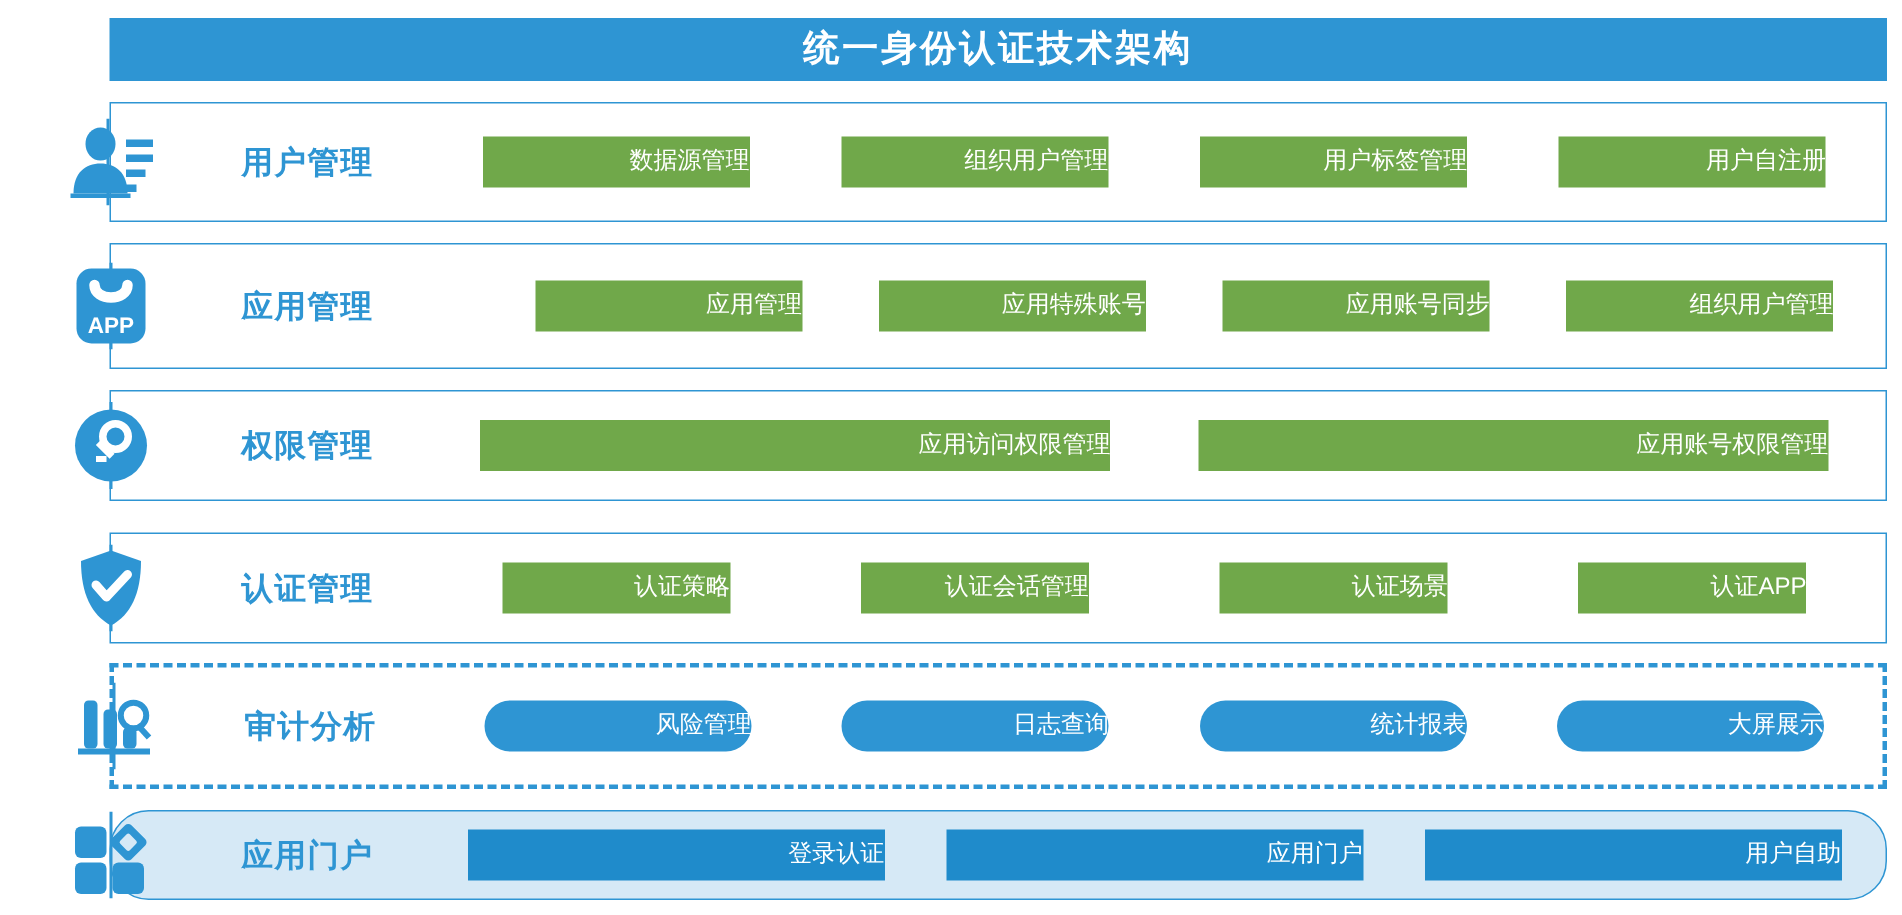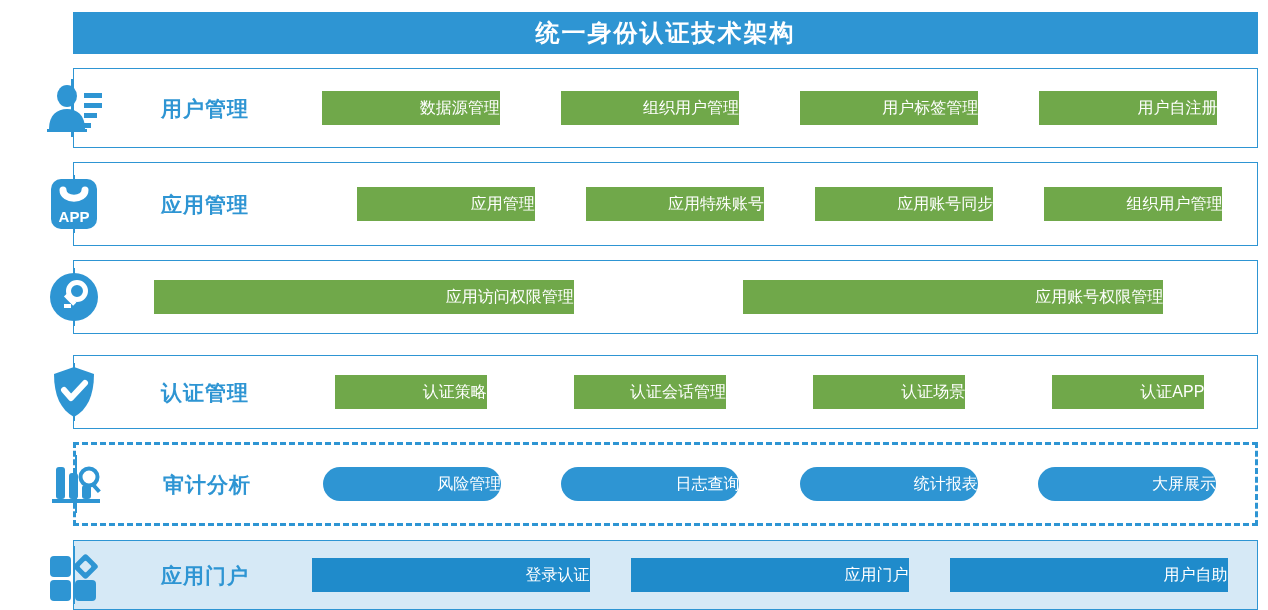--- a/index.html
+++ b/index.html
@@ -63,21 +63,21 @@
   .row.filled {
     border: 1px solid #2E95D3;
     background: #D6E9F6;
   }
 
   .row-r1 { top: 68px;  height: 80px; }
   .row-r2 { top: 162px; height: 84px; gap: 40px; }
   .row-r3 { top: 260px; height: 74px; }
   .row-r4 { top: 355px; height: 74px; }
   .row-r5 { top: 442px; height: 84px; }
-  .row-r6 { top: 540px; height: 70px; }
+  .row-r6 { top: 540px; height: 60px; border-radius: 26px; }
 
   
   .row-icon {
     position: absolute;
     left: -32px;
     top: 50%;
     transform: translateY(-50%);
     width: 64px;
     height: 62px;
     display: flex;
@@ -190,20 +190,21 @@
   <div class="row solid row-r3">
     <div class="row-icon">
       <svg width="64" height="58" viewBox="0 0 64 58">
         <rect x="31" y="0" width="2" height="58" fill="#2E95D3"></rect>
         <circle cx="32" cy="29" r="24" fill="#2E95D3"></circle>
         <circle cx="35" cy="23" r="8.5" fill="none" stroke="#ffffff" stroke-width="5"></circle>
         <rect x="22" y="29" width="13" height="4.6" fill="#ffffff" transform="rotate(45 28 31)"></rect>
         <rect x="22" y="36" width="7" height="4" fill="#ffffff"></rect>
       </svg>
     </div>
+    <div class="row-label">权限管理</div>
     <div class="items wide-two">
       <div class="chip green wide">应用访问权限管理</div>
       <div class="chip green wide">应用账号权限管理</div>
     </div>
   </div>
 
   <div class="row solid row-r4">
     <div class="row-icon">
       <svg width="64" height="58" viewBox="0 0 64 58">
         <rect x="31" y="0" width="2" height="58" fill="#2E95D3"></rect>

